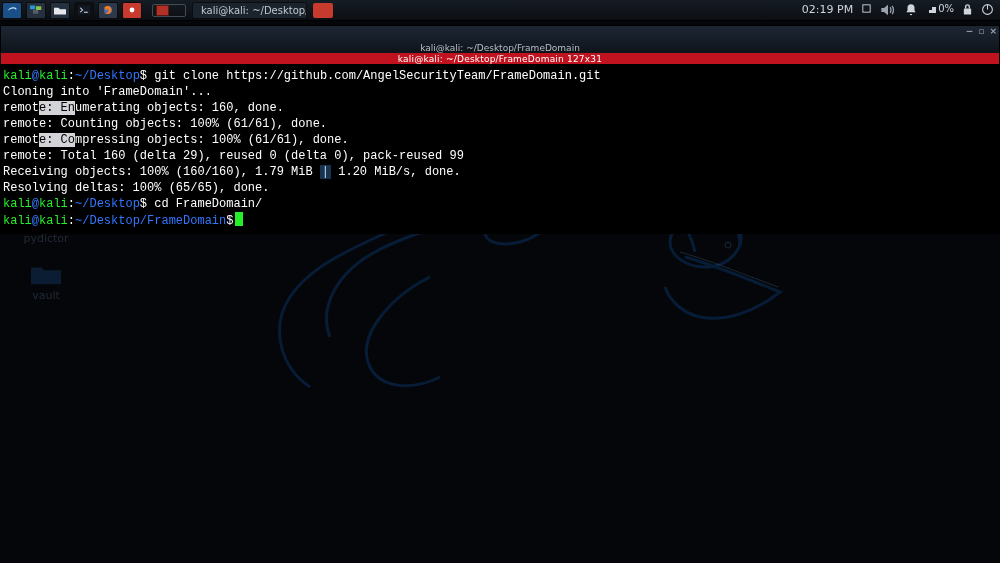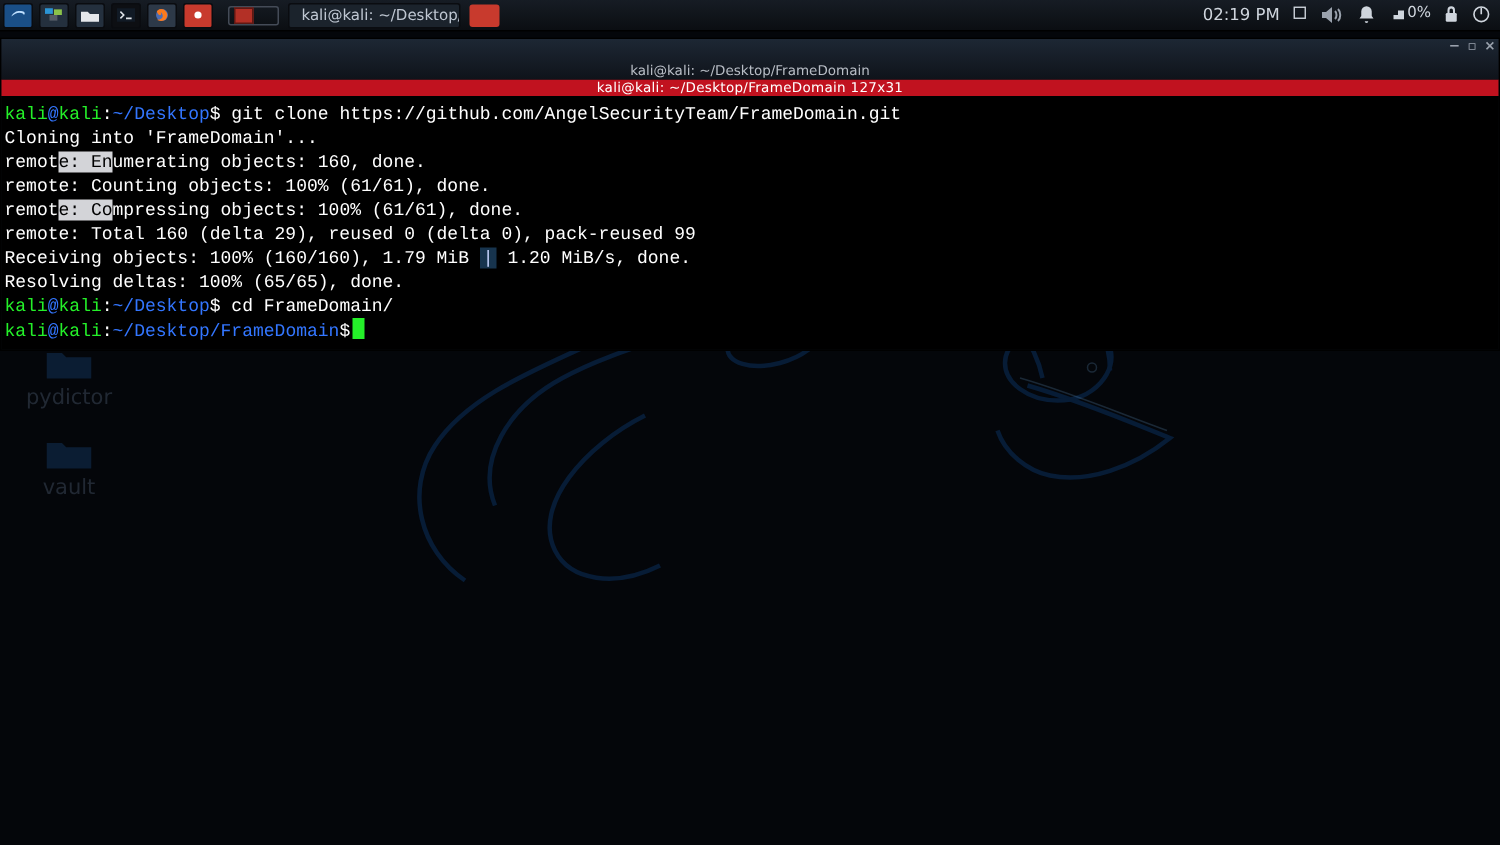--- a/index.html
+++ b/index.html
@@ -132,21 +132,21 @@
     }
     .d-icon{
       display:flex;
       flex-direction:column;
       align-items:center;
       gap:4px;
       padding:4px 2px;
       opacity:.55;
     }
     .d-icon svg{width:30px;height:24px}
-    .d-icon .lbl{font-size:14px;color:#394556;text-align:center}
+    .d-icon .lbl{font-size:11px;color:#394556;text-align:center}
     
     .termwin{
       position:absolute;
       z-index:3;
       left:0;
       top:25px;
       right:0;
     }
     .tw-frame{
       background:#0a0d11;

